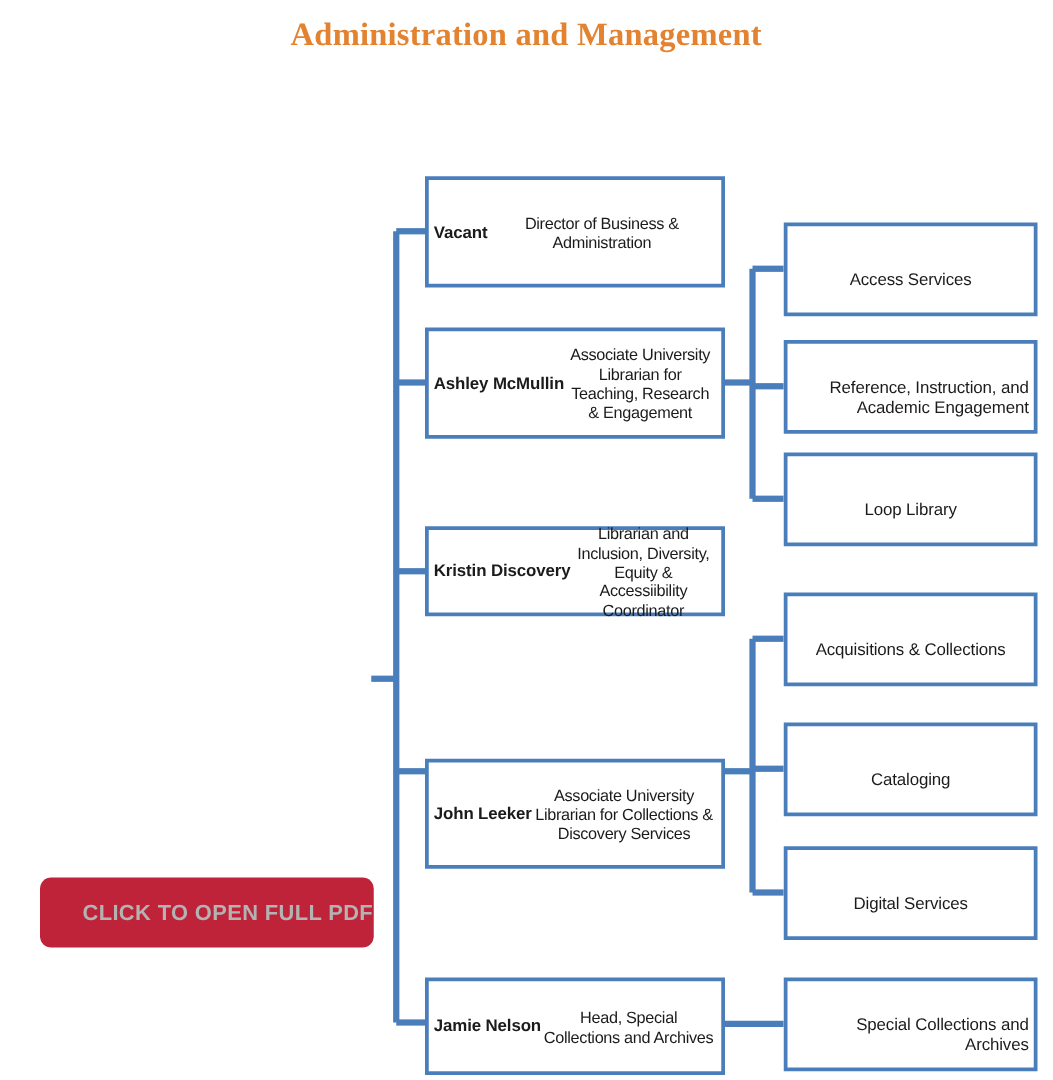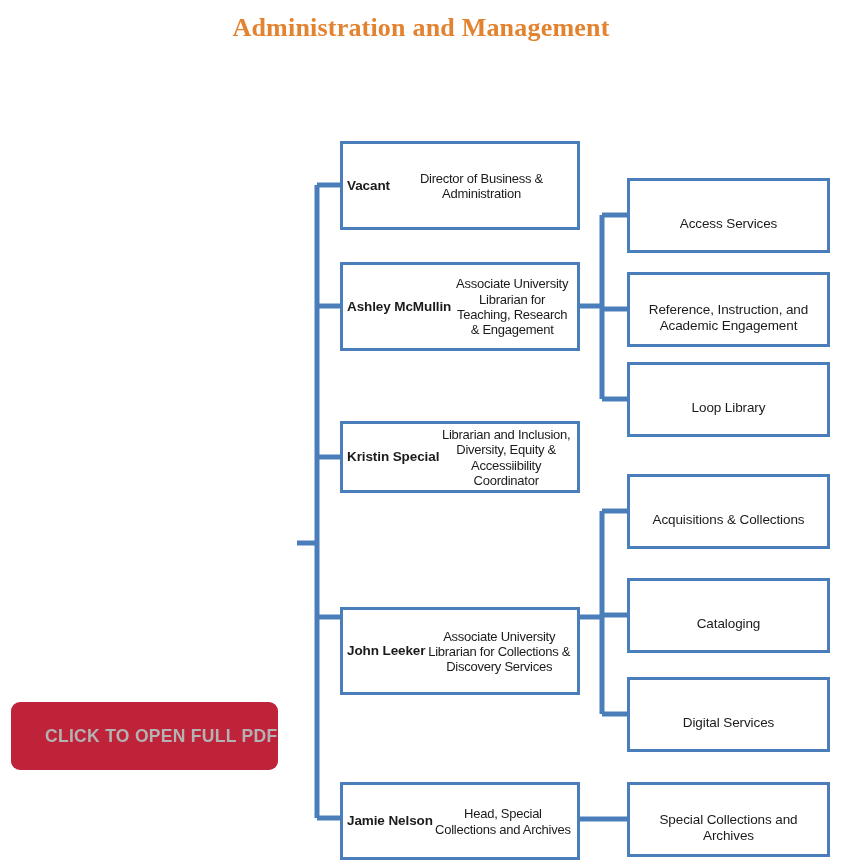--- a/index.html
+++ b/index.html
@@ -74,20 +74,21 @@
   .node .node-title {
     font-size: 13px;
     font-weight: 400;
     letter-spacing: -0.25px;
     margin-top: 1px;
   }
   .node.leaf .node-title {
     font-size: 13.5px;
     letter-spacing: -0.1px;
     margin-top: 16px;
+    text-align: right;
   }
 
   
   .pdf-button {
     position: absolute;
     box-sizing: border-box;
     background: #bf2339;
     border: none;
     border-radius: 9px;
     color: #b3b3b3;
@@ -144,21 +145,21 @@
     <div class="node-name">Vacant</div>
     <div class="node-title">Director of Business &amp; Administration</div>
   </div>
 
   <div class="node" style="left:340px; top:262px; width:240px; height:89px;">
     <div class="node-name">Ashley McMullin</div>
     <div class="node-title">Associate University Librarian for Teaching, Research &amp; Engagement</div>
   </div>
 
   <div class="node" style="left:340px; top:421px; width:240px; height:72px;">
-    <div class="node-name">Kristin Special</div>
+    <div class="node-name">Kristin Discovery</div>
     <div class="node-title">Librarian and Inclusion, Diversity, Equity &amp; Accessiibility Coordinator</div>
   </div>
 
   <div class="node" style="left:340px; top:607px; width:240px; height:88px;">
     <div class="node-name">John Leeker</div>
     <div class="node-title">Associate University Librarian for Collections &amp; Discovery Services</div>
   </div>
 
   <div class="node" style="left:340px; top:782px; width:240px; height:78px;">
     <div class="node-name">Jamie Nelson</div>
@@ -186,17 +187,17 @@
   </div>
 
   <div class="node leaf" style="left:627px; top:677px; width:203px; height:75px;">
     <div class="node-title">Digital Services</div>
   </div>
 
   <div class="node leaf" style="left:627px; top:782px; width:203px; height:75px;">
     <div class="node-title">Special Collections and Archives</div>
   </div>
 
-  <div class="pdf-button" style="left:11px; top:702px; width:267px; height:68px;padding-left:34px;">
+  <div class="pdf-button" style="left:32px; top:702px; width:267px; height:56px;padding-left:34px;">
     <span>CLICK TO OPEN FULL PDF</span>
   </div>
 
 </div>
 
 </body></html>

